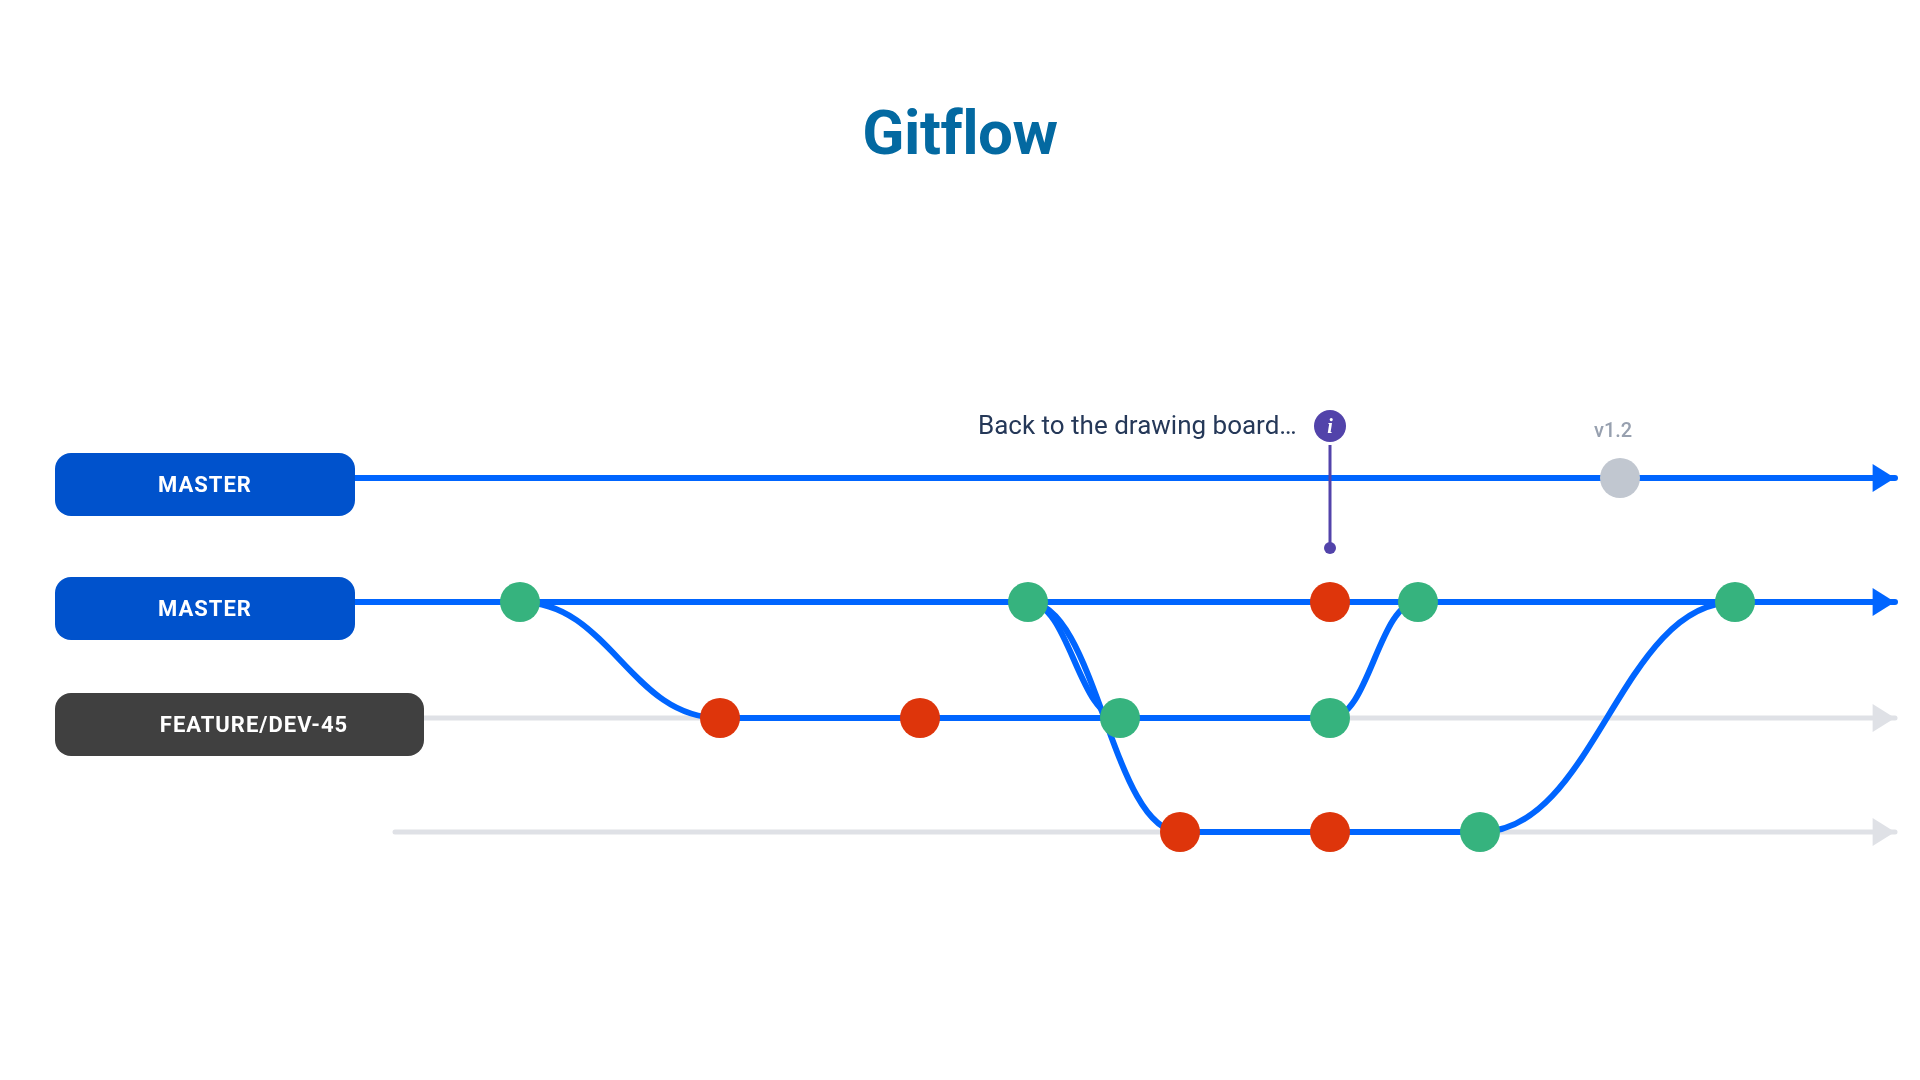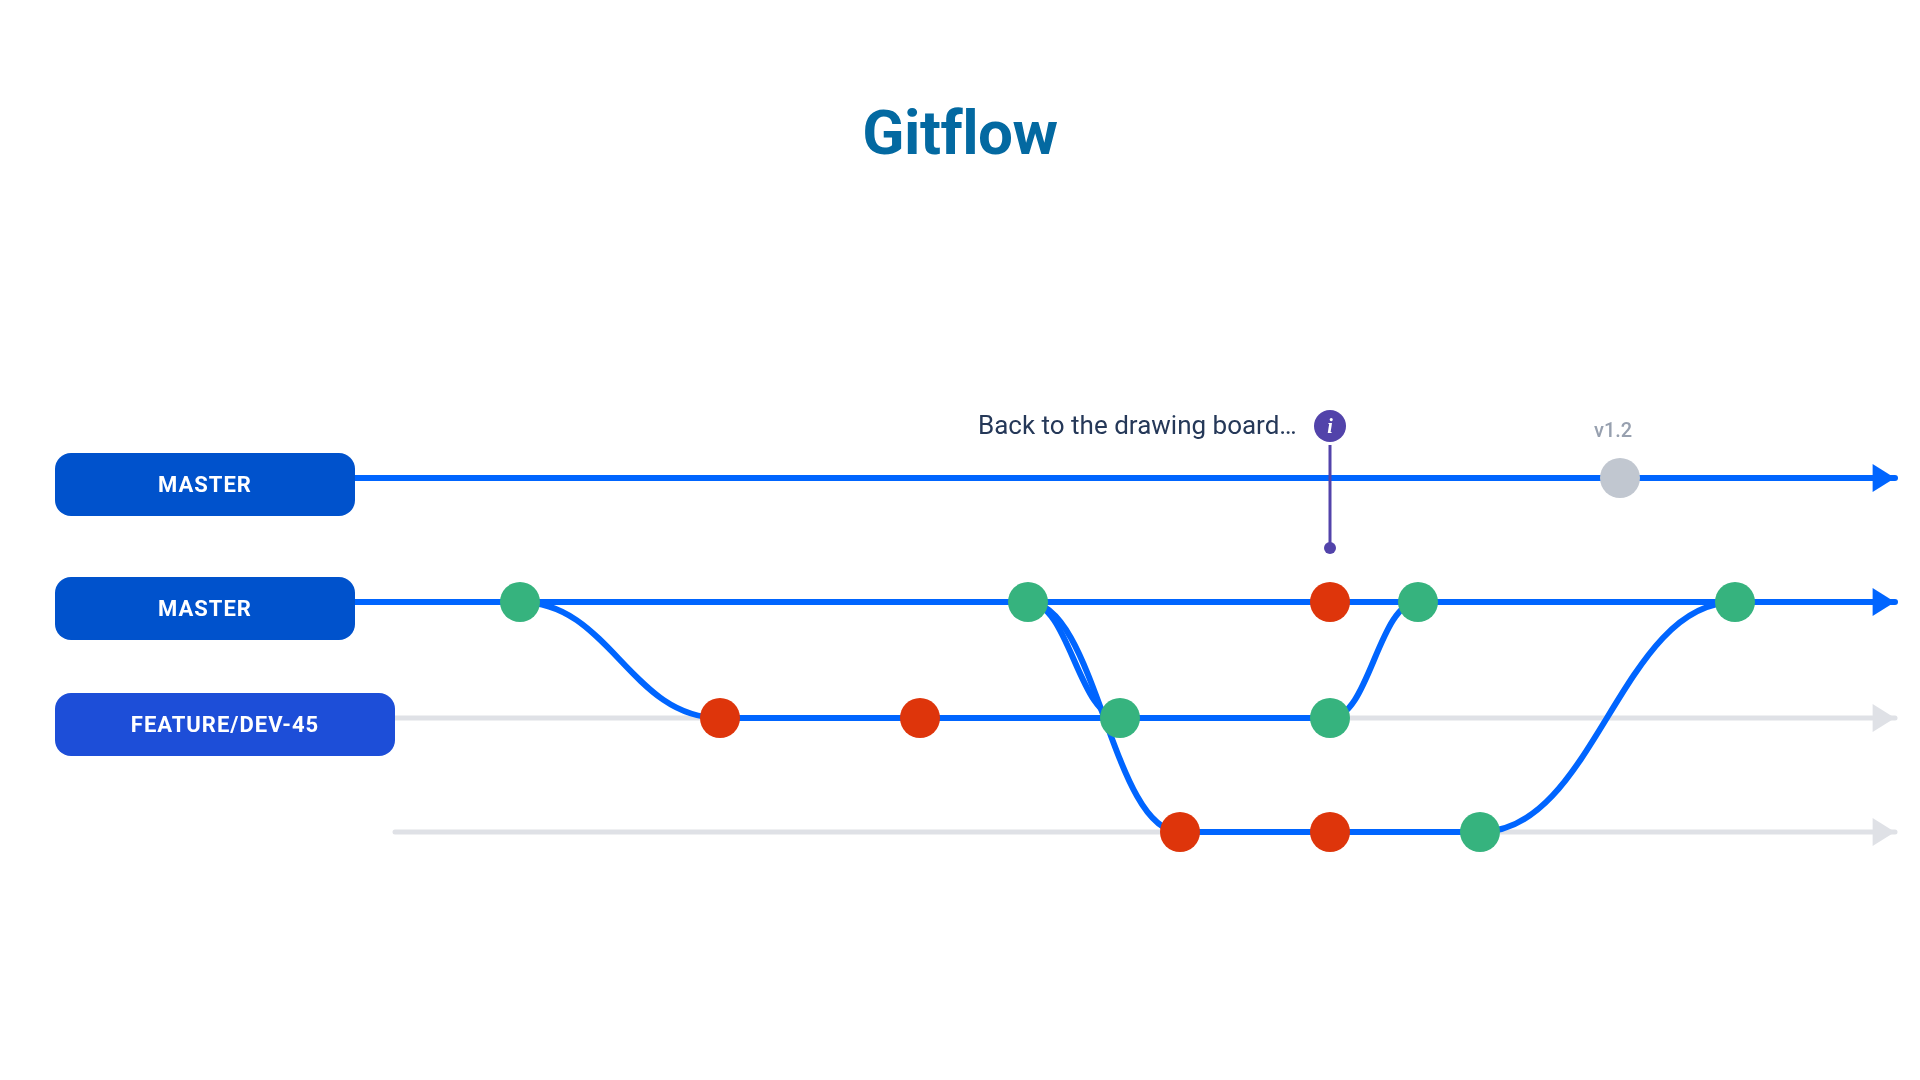--- a/index.html
+++ b/index.html
@@ -1,21 +1,21 @@
 <!DOCTYPE html>
 <html><head>
 <meta charset="utf-8">
 <style>
 html,body{margin:0;padding:0;width:1920px;height:1080px;background:#fff;font-family:-apple-system,BlinkMacSystemFont,"Segoe UI",Roboto,Helvetica,Arial,sans-serif;}
 .title{font-size:62px;font-weight:700;color:#0369a1;text-align:center;padding-top:96px;letter-spacing:-0.5px;}
 .diagram{position:absolute;left:0;top:0;width:1920px;height:1080px;}
 .branch-label{position:absolute;height:63px;display:flex;align-items:center;justify-content:center;color:#fff;font-weight:700;font-size:22px;letter-spacing:1px;border-radius:16px;}
 .label-master{background:#0052cc;}
 .label-develop{background:#0052cc;}
-.label-feature{background:#1d4ed8;}
+.label-feature{background:#404040;padding-left:29px;}
 .note{position:absolute;font-size:26px;color:#253858;font-weight:400;}
 .tag-text{position:absolute;font-size:20px;color:#97a0af;font-weight:500;text-align:center;}
 .info-badge{position:absolute;width:32px;height:32px;border-radius:50%;background:#5243aa;color:#fff;display:flex;align-items:center;justify-content:center;font-family:Georgia,serif;font-style:italic;font-weight:700;font-size:20px;}
 svg{position:absolute;left:0;top:0;}
 </style>
 </head>
 <body>
 
 <div class="title">Gitflow</div>
 

